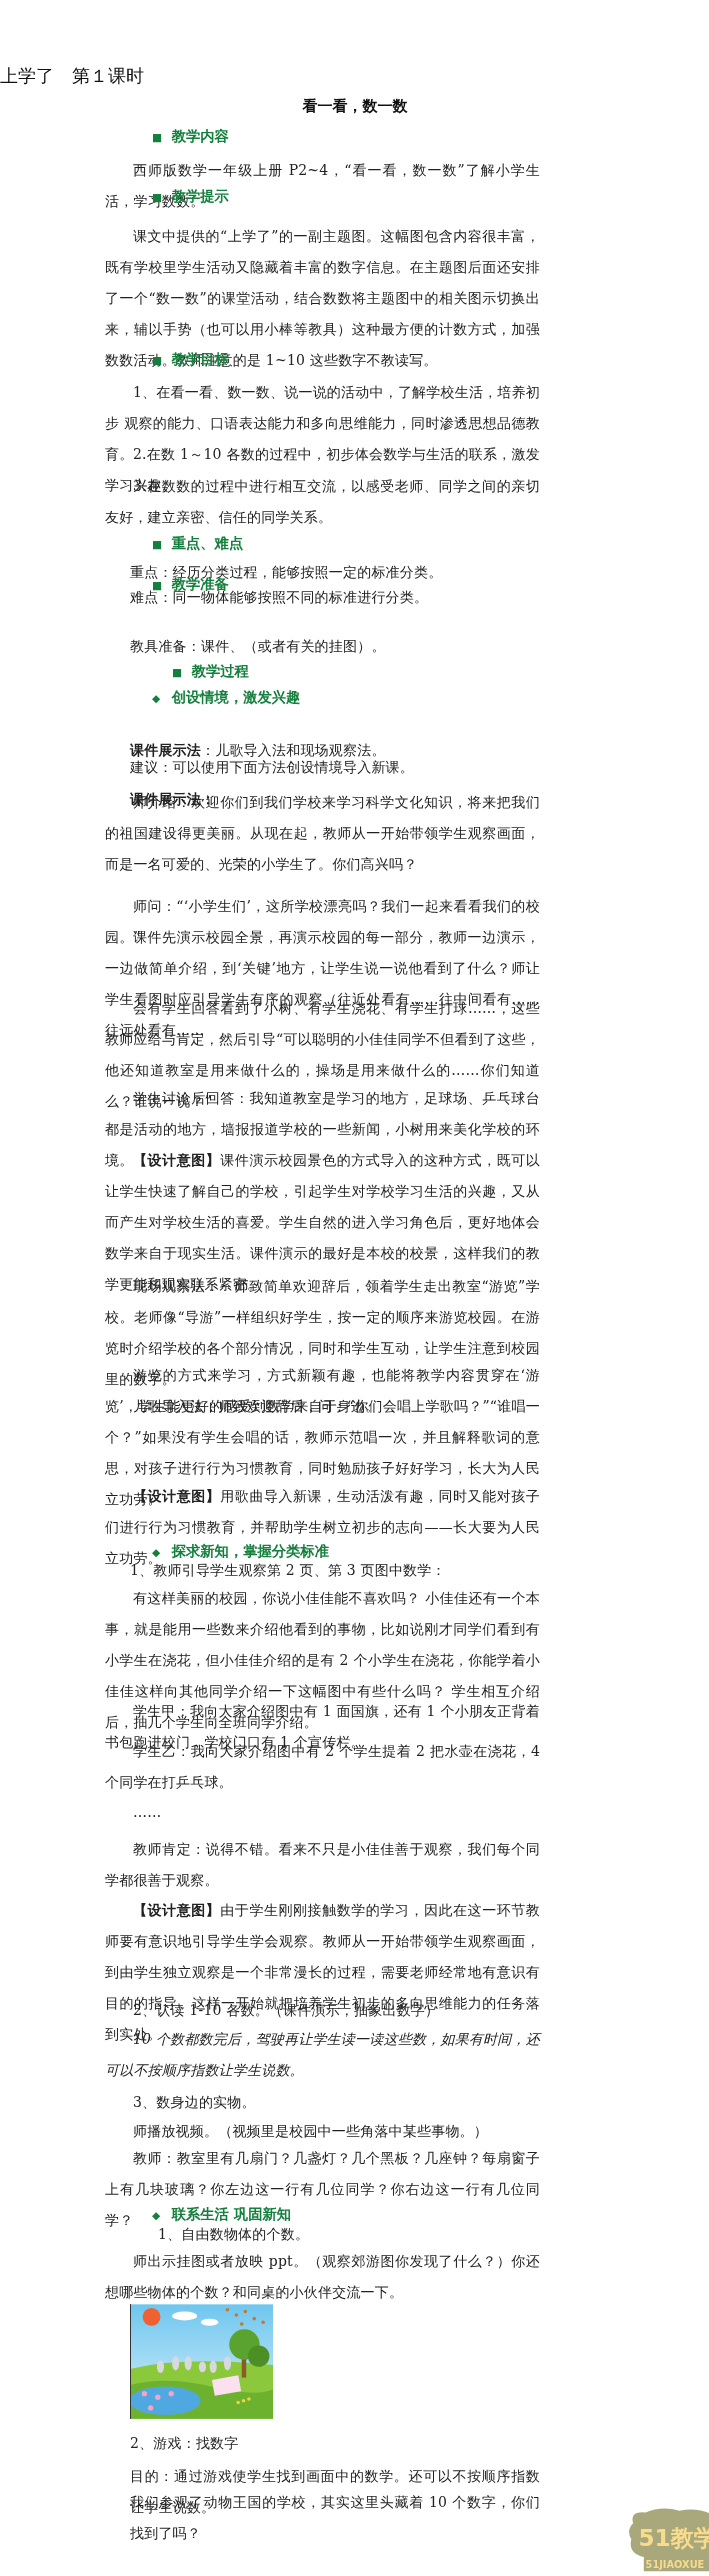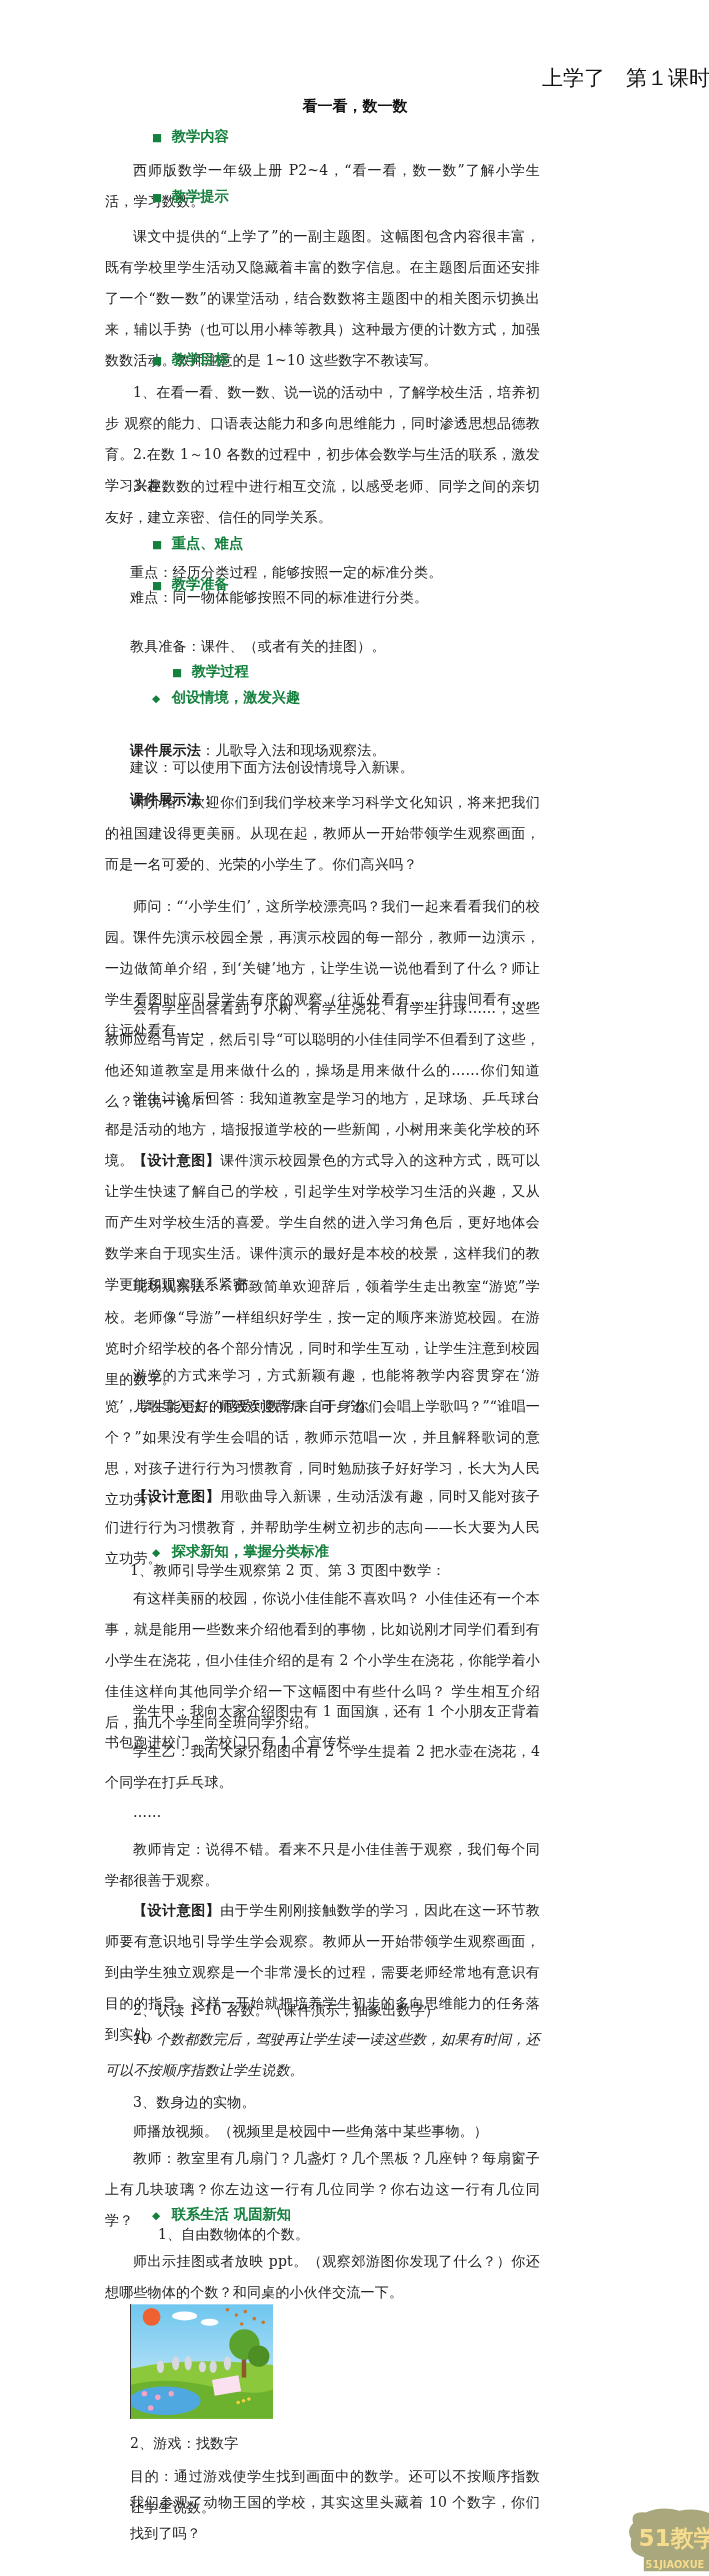--- a/index.html
+++ b/index.html
@@ -1,18 +1,18 @@
 <!DOCTYPE html>
 <html style="font-size:14.3px"><head>
 <meta charset="utf-8">
 <style>
   html, body { margin: 0; padding: 0; background: #ffffff; }
   body { width: 710px; height: 2576px; position: relative; overflow: hidden;
          font-family: "DejaVu Serif", "Liberation Serif", serif; color: #222; }
-  .title { position: absolute; left: 0; width: 710px; text-align: right; font-size: 21px; color: #111; }
+  .title { position: absolute; left: 0; width: 710px; text-align: left; font-size: 18px; color: #111; }
   .subtitle { position: absolute; left: 0; width: 710px; text-align: center; font-size: 15px; font-weight: bold; color: #111; }
   .para { position: absolute; left: 105px; width: 435px; font-size: 14px; line-height: 31px;
           text-indent: 28px; text-align: justify; letter-spacing: 0.2px; }
   .para.noindent { text-indent: 0; left: 130px; width: 410px; }
   .h2 { position: absolute; left: 152px; font-size: 14.3px; font-weight: bold; line-height: 27px; color: #15803d; white-space: nowrap; }
   .h2 .mark { display: inline-block; width: 9px; font-size: 10.7px; margin-right: 10.7px; }
   .b { font-weight: bold; }
   .picture { position: absolute; left: 130px; top: 2304px; width: 142px; height: 115px;
              border-left: 0.9px solid #333; overflow: hidden; }
   .watermark { position: absolute; left: 626px; top: 2505px; width: 98px; height: 72px; }

